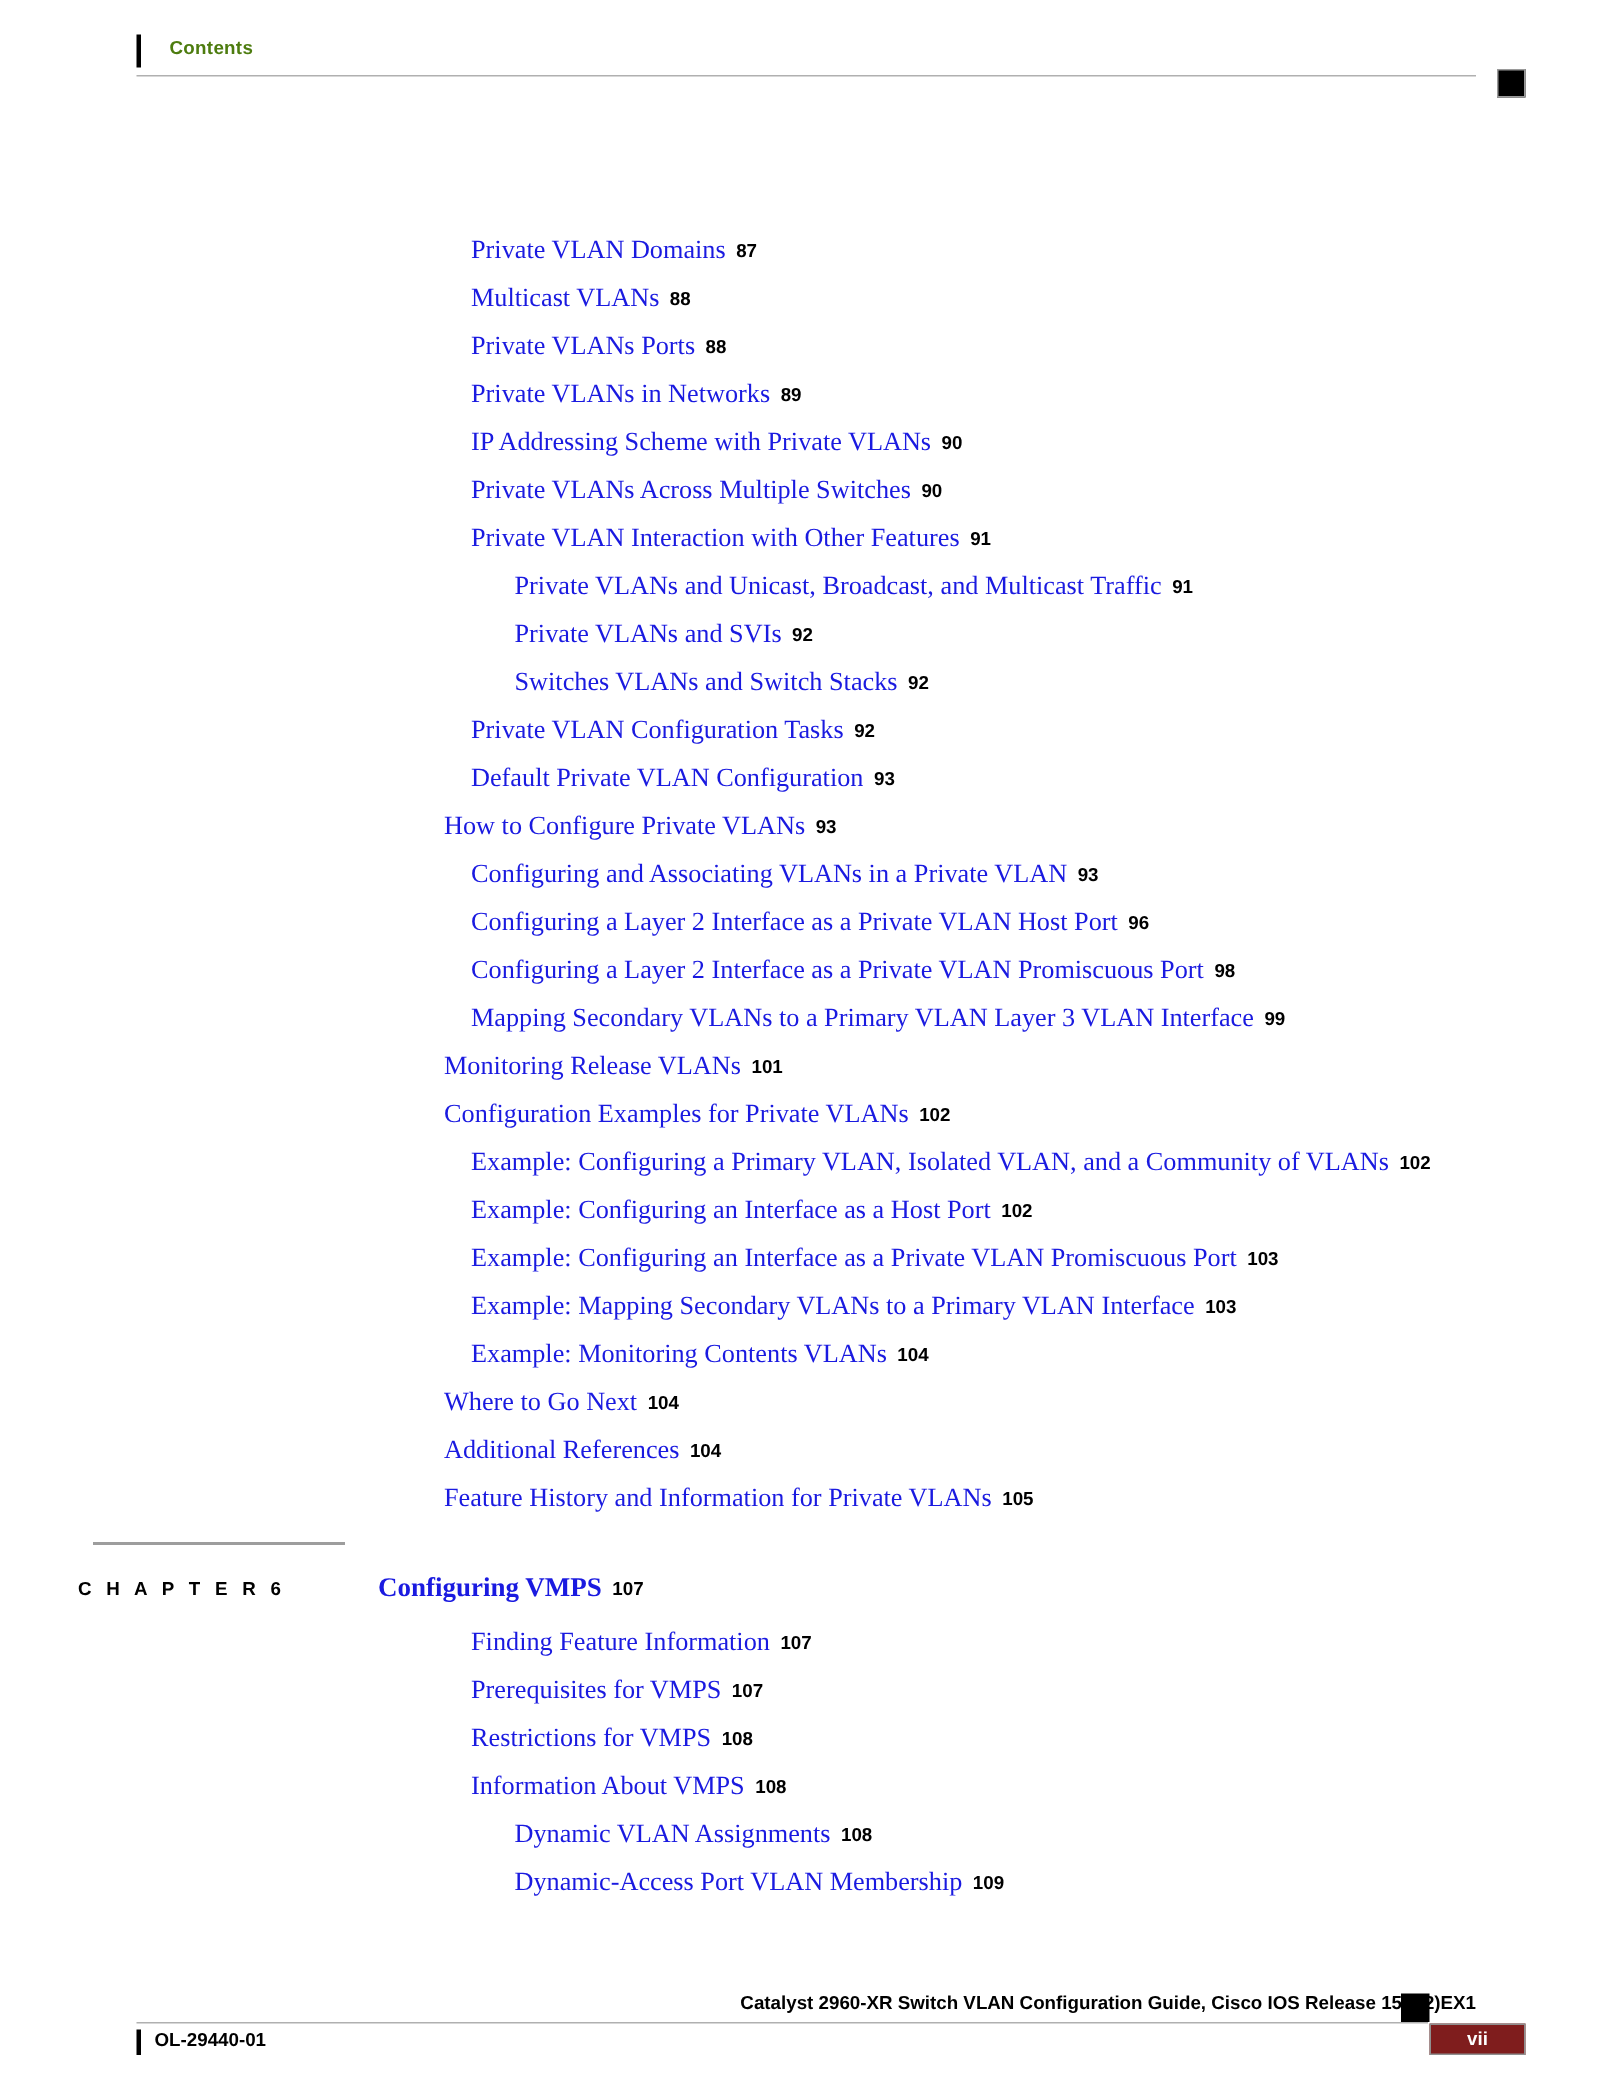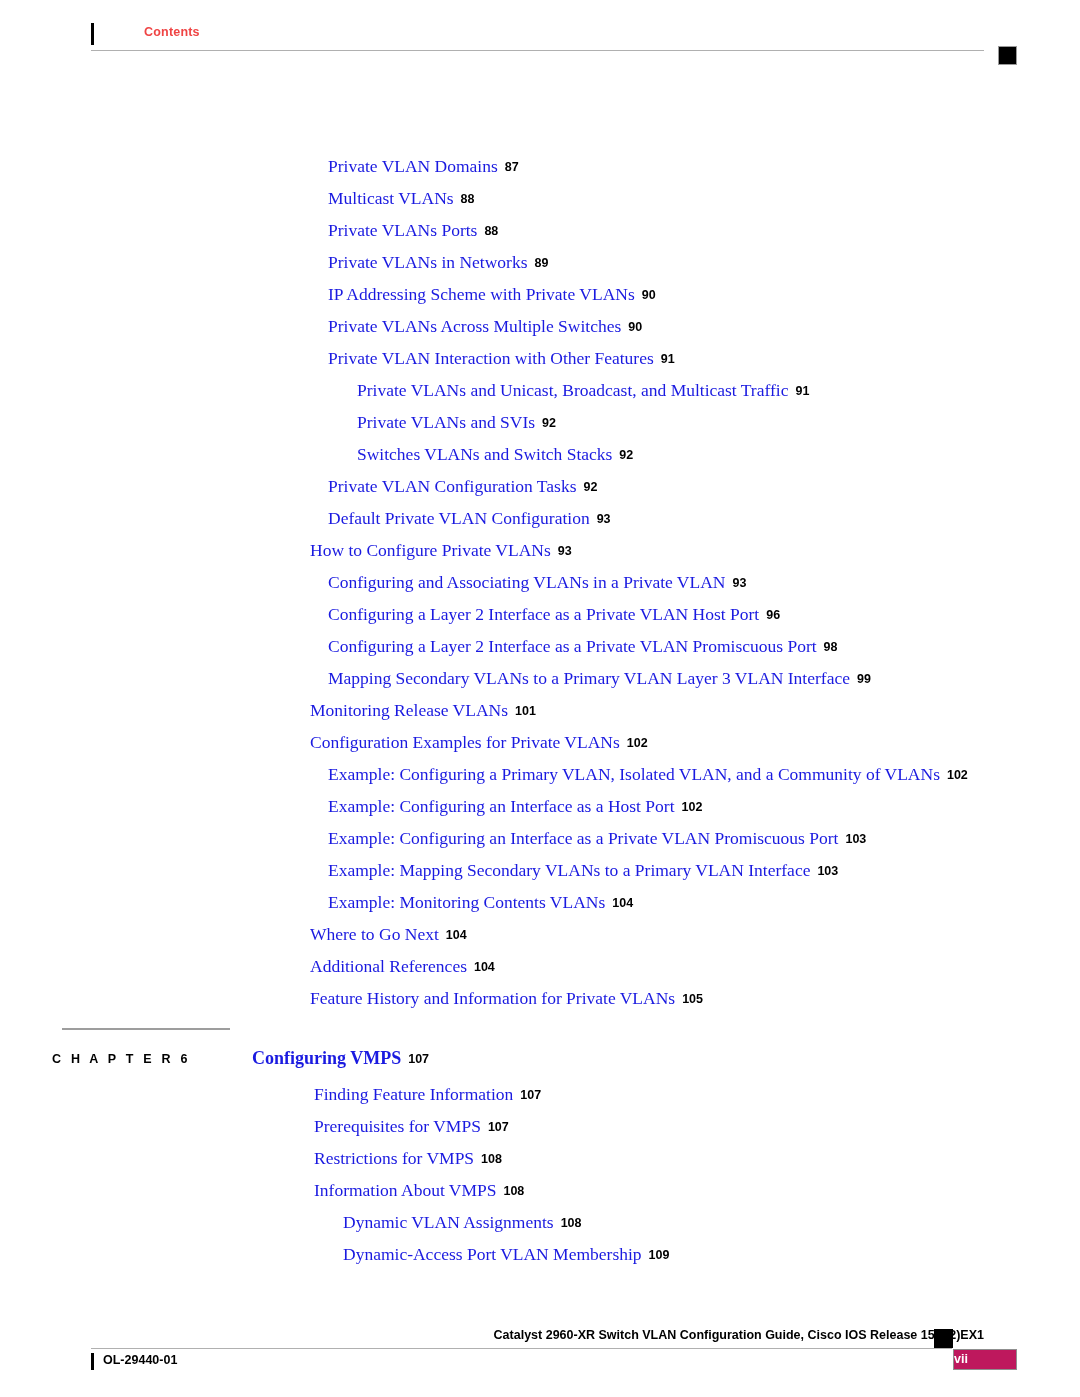--- a/index.html
+++ b/index.html
@@ -33,22 +33,21 @@
     background: #000000;
   }
   .header-title {
     position: absolute;
     left: 113px;
     top: 25px;
     font-family: "Liberation Sans", sans-serif;
     font-weight: bold;
     font-size: 12.5px;
     letter-spacing: 0.2px;
-    color: #ef4444;
-    margin-left: 31px;
+    color: #4d7c0f;
   }
   .header-rule {
     position: absolute;
     left: 91px;
     top: 50px;
     width: 893px;
     height: 1px;
     background: #b0b0b0;
   }
   .header-square {
@@ -61,21 +60,20 @@
     border: 1px solid #9a9a9a;
     box-sizing: border-box;
   }
 
   
   .toc {
     position: absolute;
     left: 0;
     top: 150px;
     width: 936px;
-    padding-left: 14px;
   }
   .toc-entry {
     position: relative;
     height: 32px;
     line-height: 32px;
     white-space: nowrap;
     color: #1a1ae0;
     font-size: 17.5px;
   }
   .toc-entry .ttl {
@@ -196,27 +194,28 @@
     font-size: 12.5px;
     color: #000000;
     text-align: center;
   }
   .footer-pageno {
     position: absolute;
     left: 953px;
     top: 29px;
     width: 64px;
     height: 21px;
-    background: #be185d;
+    background: #7f1d1d;
     border: 1px solid #8f8f8f;
     box-sizing: border-box;
     color: #ffffff;
     font-family: "Liberation Sans", sans-serif;
     font-weight: bold;
     font-size: 12.5px;
+    text-align: center;
     line-height: 19px;
   }
 </style>
 </head>
 <body>
 
 <div class="page-header">
   <div class="header-bar"></div>
   <div class="header-title">Contents</div>
   <div class="header-rule"></div>

